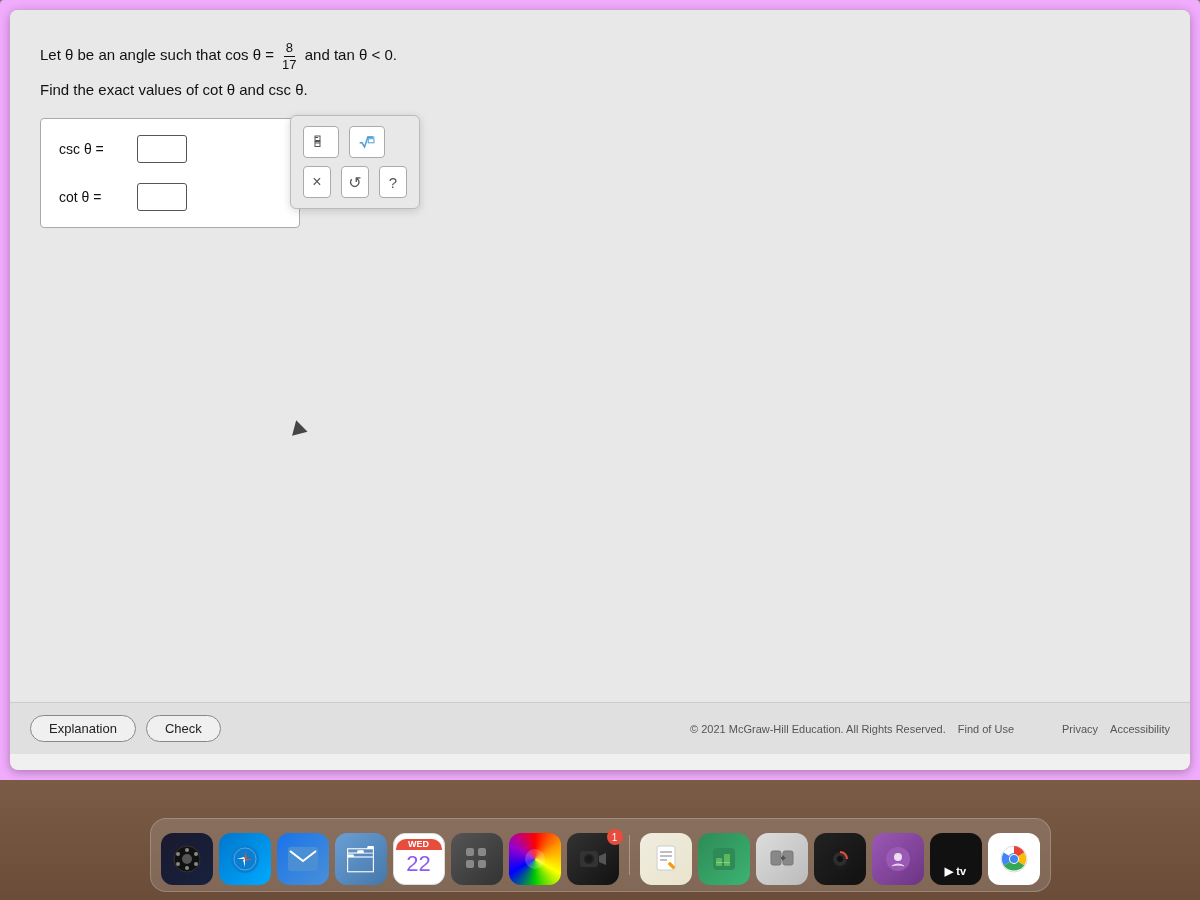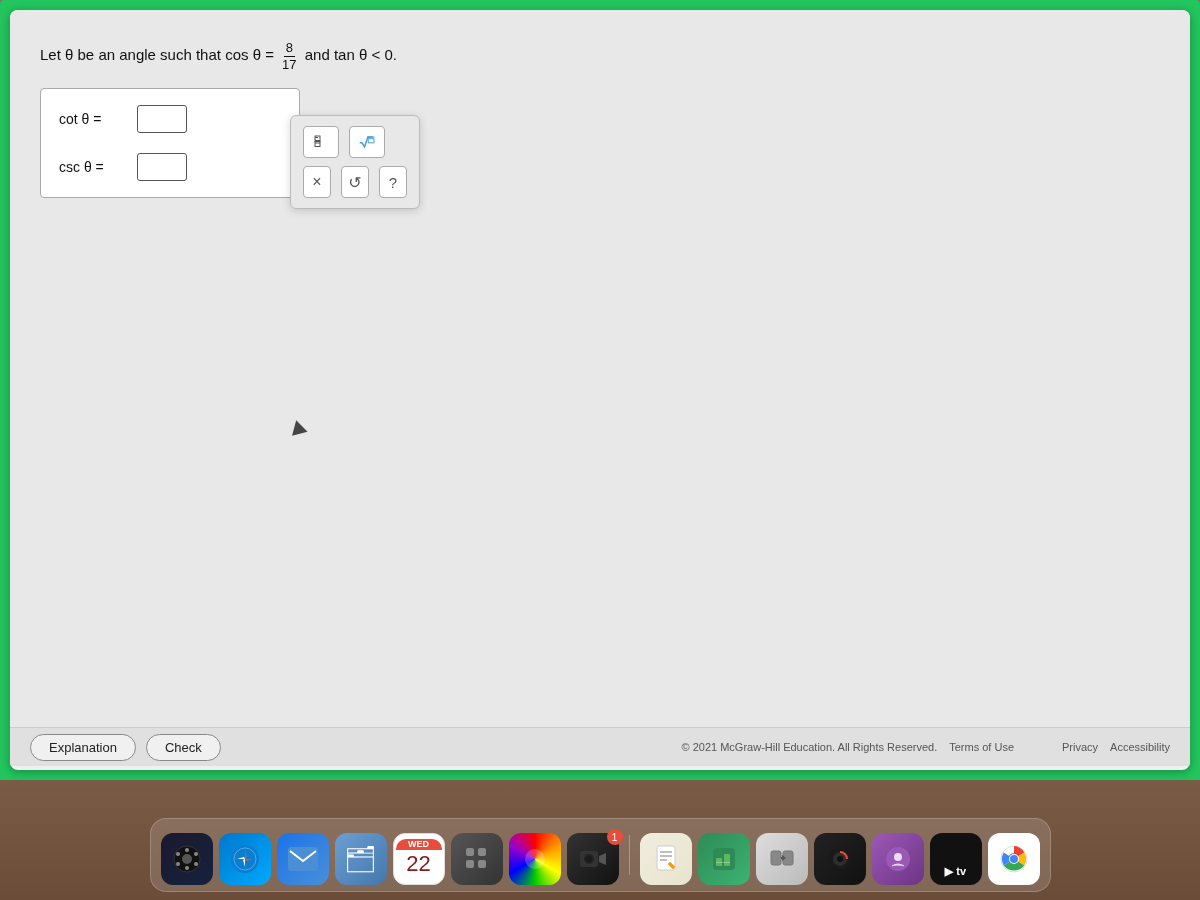--- a/index.html
+++ b/index.html
@@ -12,21 +12,21 @@
       position: relative;
     }
 
     
     .screen {
       position: absolute;
       top: 0;
       left: 0;
       right: 0;
       bottom: 120px;
-      background: #22c55e;
+      background: #f0abfc;
       border-radius: 4px 4px 0 0;
     }
 
     
     .browser-window {
       position: absolute;
       top: 10px;
       left: 10px;
       right: 10px;
       bottom: 10px;
@@ -146,24 +146,24 @@
     }
 
     .toolbar-btn svg {
       width: 18px;
       height: 18px;
     }
 
     
     .bottom-bar {
       position: absolute;
-      bottom: 4px;
+      bottom: 16px;
       left: 0;
       right: 0;
-      height: 39px;
+      height: 52px;
       background: #e0e0e0;
       border-top: 1px solid #ccc;
       display: flex;
       align-items: center;
       padding: 0 20px;
       gap: 10px;
     }
 
     .btn-explanation {
       padding: 5px 18px;
@@ -327,28 +327,29 @@
     <div class="content-area">
 
       <p class="problem-text">
         <span>Let θ be an angle such that cos θ =</span>
         <span class="fraction-inline">
           <span class="num">8</span>
           <span class="den">17</span>
         </span>
         <span>and tan θ &lt; 0.</span>
       </p>
+      <p class="problem-text">Find the exact values of cot θ and csc θ.</p>
 
       <div class="answer-box">
         <div class="input-row">
-          <span class="label">cot θ =</span>
+          <span class="label">csc θ =</span>
           <div class="math-input"></div>
         </div>
         <div class="input-row">
-          <span class="label">csc θ =</span>
+          <span class="label">cot θ =</span>
           <div class="math-input"></div>
         </div>
       </div>
 
       <div class="math-toolbar">
         <div class="toolbar-row">
 
           <div class="toolbar-btn">
             <svg viewBox="0 0 18 18">
               <rect x="3" y="7" width="5" height="1.2" fill="#555"></rect>
@@ -384,21 +385,21 @@
       </div>
 
       <div class="cursor"></div>
     </div>
 
     <div class="bottom-bar">
       <button class="btn-explanation">Explanation</button>
       <button class="btn-check">Check</button>
       <div class="footer-links">
         <span>© 2021 McGraw-Hill Education. All Rights Reserved.</span>
-        <span style="cursor:pointer;">Terms of Use</span>
+        <span style="cursor:pointer;">Find of Use</span>
         <span style="cursor:pointer;padding-left:36px;">Privacy</span>
         <span style="cursor:pointer;">Accessibility</span>
       </div>
     </div>
 
   </div>
 </div>
 
 <div class="macbook-label">MacBook Air</div>
 
@@ -435,21 +436,21 @@
         <polyline points="2,4 15,14 28,4" fill="none" stroke="white" stroke-width="2"></polyline>
       </svg>
     </div>
 
     <div class="dock-icon finder" style="background: linear-gradient(135deg, #6b9fd4, #4477aa); font-size: 26px;">
       🗂
     </div>
 
     <div class="dock-icon calendar" style="background:#fff; flex-direction:column; padding:2px;">
       <div class="calendar-top" style="background:#e74c3c; color:white; width:100%; text-align:center; font-size:9px; border-radius: 10px 10px 0 0; padding: 1px 0;">WED</div>
-      <div class="calendar-num" style="font-size:22px; font-weight:300; color:#7f1d1d; text-align:right; line-height:1.3;">22</div>
+      <div class="calendar-num" style="font-size:22px; font-weight:300; color:#8b5cf6; text-align:right; line-height:1.3;">22</div>
     </div>
 
     <div class="dock-icon launchpad2">
       <svg width="26" height="26" viewBox="0 0 26 26">
         <rect x="2" y="2" width="8" height="8" rx="2" fill="#888"></rect>
         <rect x="14" y="2" width="8" height="8" rx="2" fill="#888"></rect>
         <rect x="2" y="14" width="8" height="8" rx="2" fill="#888"></rect>
         <rect x="14" y="14" width="8" height="8" rx="2" fill="#888"></rect>
       </svg>
     </div>

